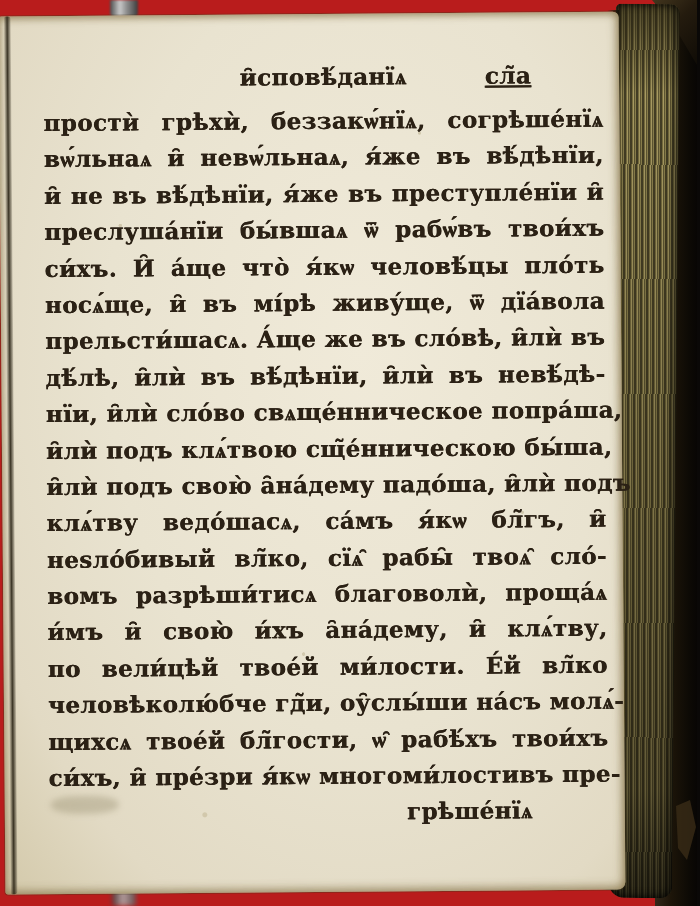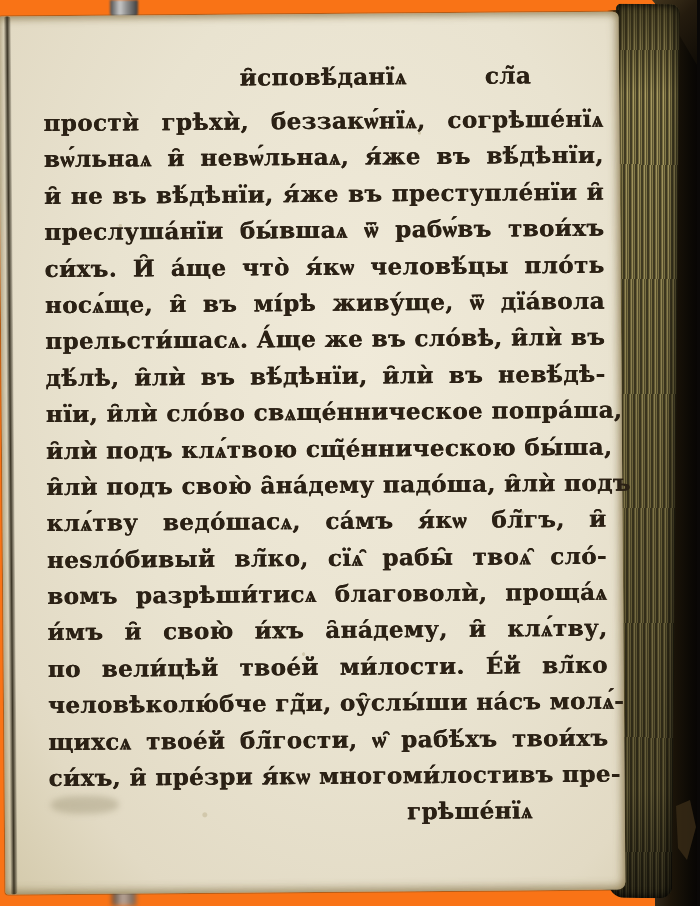--- a/index.html
+++ b/index.html
@@ -1,21 +1,21 @@
 <!DOCTYPE html>
 <html><head>
 <meta charset="utf-8">
 <style>
   html,body{margin:0;padding:0;}
   body{
     width:700px;height:906px;overflow:hidden;
     background:#0a0807;
     font-family:"DejaVu Serif", serif;
   }
-  .scene{position:relative;width:697px;height:906px;overflow:hidden;background:#f97316;}
+  .scene{position:relative;width:697px;height:906px;overflow:hidden;background:#b91c1c;}
 
   
   .cover-strip{
     position:absolute;left:655px;top:0;width:45px;height:906px;
     background:linear-gradient(90deg,#33281a 0%,#1d1509 35%,#0d0a05 75%,#060404 100%);
   }
   
   .cover-corner{
     position:absolute;left:640px;top:0;width:60px;height:70px;
     background:linear-gradient(135deg,#4a3d22 0%,#241b0e 45%,#0d0a05 100%);
@@ -93,21 +93,21 @@
     position:absolute;left:46px;top:780px;width:68px;height:18px;
     background:#958c6d;opacity:.38;filter:blur(3px);border-radius:45%;
   }
 
   .textblock{
     position:absolute;left:44px;right:16px;top:44px;
     font-size:23px;font-weight:700;letter-spacing:.4px;
     text-shadow:.4px 0 0 currentColor;
   }
   .header{position:relative;height:38px;line-height:38px;text-align:center;margin-bottom:7px;}
-  .pagenum{position:absolute;right:72px;top:0;}
+  .pagenum{position:absolute;right:72px;top:0;text-decoration:underline;}
   .line{height:36.4px;line-height:36.4px;text-align:justify;text-align-last:justify;white-space:nowrap;}
   .line.catchword{text-align:right;text-align-last:right;padding-right:76px;}
 </style>
 </head>
 <body>
 
 <div class="scene">
 
   <div class="cover-strip"></div>
   <div class="cover-corner"></div>

